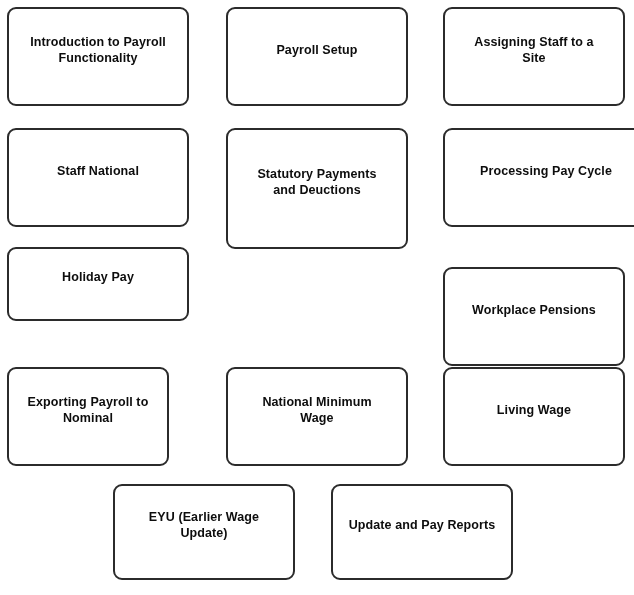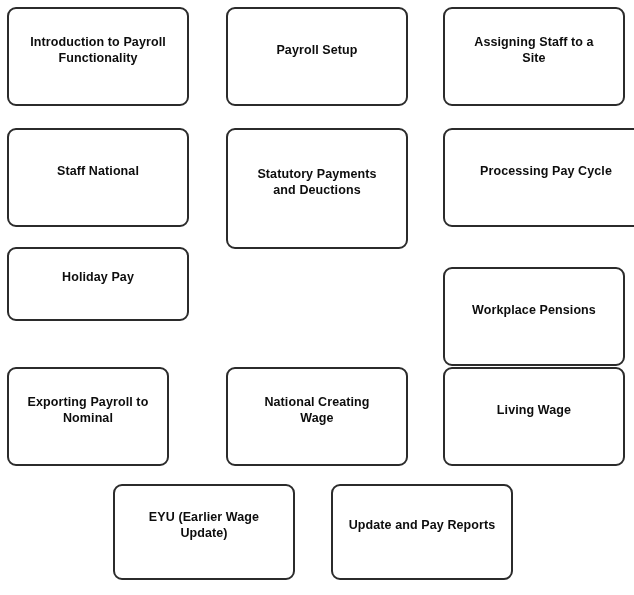--- a/index.html
+++ b/index.html
@@ -76,21 +76,21 @@
       <span class="topic-label">Holiday Pay</span>
     </div>
     <div class="topic-box" style="left: 443px; top: 247px; width: 182px; height: 99px; margin-top: 20px;">
       <span class="topic-label">Workplace Pensions</span>
     </div>
     <div class="topic-box" style="left: 7px; top: 367px; width: 162px; height: 99px;">
       <span class="topic-label">Exporting Payroll to
 Nominal</span>
     </div>
     <div class="topic-box" style="left: 226px; top: 367px; width: 182px; height: 99px;">
-      <span class="topic-label">National Creating
+      <span class="topic-label">National Minimum
 Wage</span>
     </div>
     <div class="topic-box" style="left: 443px; top: 367px; width: 182px; height: 99px;">
       <span class="topic-label">Living Wage</span>
     </div>
     <div class="topic-box" style="left: 113px; top: 484px; width: 182px; height: 96px;">
       <span class="topic-label">EYU (Earlier Wage
 Update)</span>
     </div>
     <div class="topic-box" style="left: 331px; top: 484px; width: 182px; height: 96px;">

